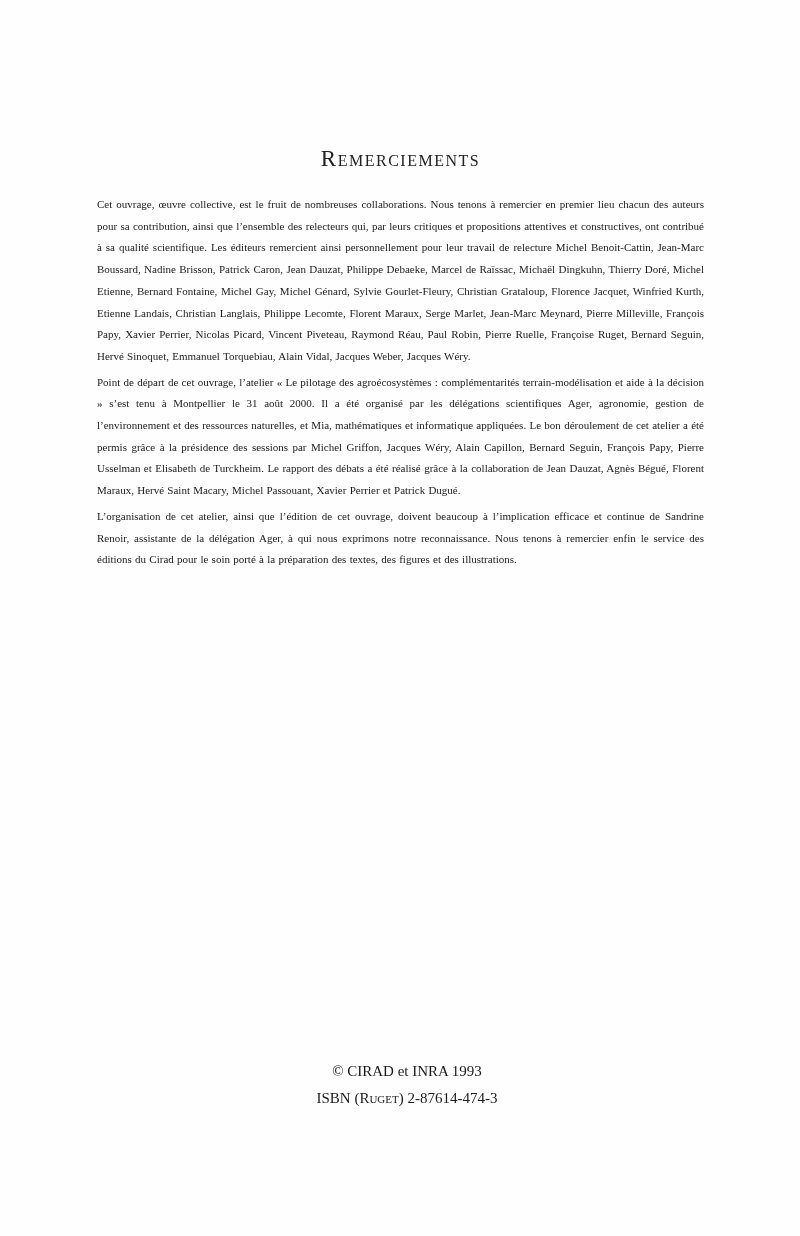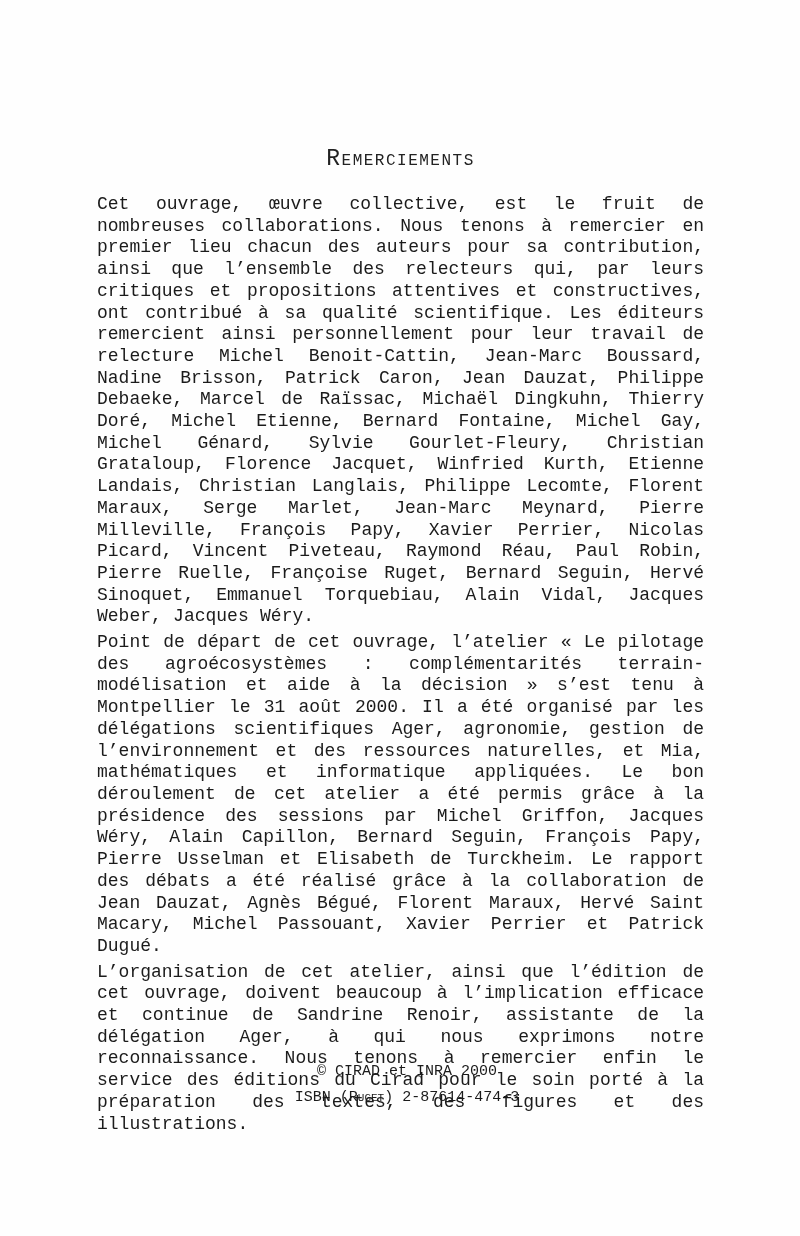--- a/index.html
+++ b/index.html
@@ -6,40 +6,40 @@
     margin: 0;
     padding: 0;
     background: #ffffff;
   }
   .page {
     position: relative;
     width: 800px;
     height: 1236px;
     background: #fefefe;
     color: #1b1b1b;
-    font-family: Liberation Mono, monospace;
+    font-family: Liberation Serif, serif;
     overflow: hidden;
   }
   .content {
     position: absolute;
     left: 97px;
     top: 146px;
     width: 607px;
   }
   .page-title {
     font-size: 23px;
     font-weight: 400;
     font-variant: small-caps;
     letter-spacing: 1.5px;
     text-align: center;
     margin: 0 0 22px 0;
     color: #222222;
   }
   .body-text p {
-    font-size: 18px;
+    font-size: 11px;
     line-height: 21.7px;
     text-align: justify;
     margin: 0 0 4px 0;
     word-spacing: 0.5px;
   }
   .colophon {
     position: absolute;
     left: 97px;
     top: 1062px;
     width: 620px;
@@ -67,21 +67,21 @@
     <h1 class="page-title">Remerciements</h1>
 
     <div class="body-text">
       <p>Cet ouvrage, œuvre collective, est le fruit de nombreuses collaborations. Nous tenons à remercier en premier lieu chacun des auteurs pour sa contribution, ainsi que l’ensemble des relecteurs qui, par leurs critiques et propositions attentives et constructives, ont contribué à sa qualité scientifique. Les éditeurs remercient ainsi personnellement pour leur travail de relecture Michel Benoit-Cattin, Jean-Marc Boussard, Nadine Brisson, Patrick Caron, Jean Dauzat, Philippe Debaeke, Marcel de Raïssac, Michaël Dingkuhn, Thierry Doré, Michel Etienne, Bernard Fontaine, Michel Gay, Michel Génard, Sylvie Gourlet-Fleury, Christian Grataloup, Florence Jacquet, Winfried Kurth, Etienne Landais, Christian Langlais, Philippe Lecomte, Florent Maraux, Serge Marlet, Jean-Marc Meynard, Pierre Milleville, François Papy, Xavier Perrier, Nicolas Picard, Vincent Piveteau, Raymond Réau, Paul Robin, Pierre Ruelle, Françoise Ruget, Bernard Seguin, Hervé Sinoquet, Emmanuel Torquebiau, Alain Vidal, Jacques Weber, Jacques Wéry.</p>
       <p>Point de départ de cet ouvrage, l’atelier « Le pilotage des agroécosystèmes : complémentarités terrain-modélisation et aide à la décision » s’est tenu à Montpellier le 31 août 2000. Il a été organisé par les délégations scientifiques Ager, agronomie, gestion de l’environnement et des ressources naturelles, et Mia, mathématiques et informatique appliquées. Le bon déroulement de cet atelier a été permis grâce à la présidence des sessions par Michel Griffon, Jacques Wéry, Alain Capillon, Bernard Seguin, François Papy, Pierre Usselman et Elisabeth de Turckheim. Le rapport des débats a été réalisé grâce à la collaboration de Jean Dauzat, Agnès Bégué, Florent Maraux, Hervé Saint Macary, Michel Passouant, Xavier Perrier et Patrick Dugué.</p>
       <p>L’organisation de cet atelier, ainsi que l’édition de cet ouvrage, doivent beaucoup à l’implication efficace et continue de Sandrine Renoir, assistante de la délégation Ager, à qui nous exprimons notre reconnaissance. Nous tenons à remercier enfin le service des éditions du Cirad pour le soin porté à la préparation des textes, des figures et des illustrations.</p>
     </div>
   </div>
 
   <div class="colophon">
-    <div class="copyright-line">© CIRAD et INRA 2000</div>
+    <div class="copyright-line">© CIRAD et INRA 1993</div>
 
 
     <div class="colophon-line">
       <span>ISBN (</span><span class="sc">Ruget</span><span>) 2-87614-474-3</span>
     </div>
 
   </div>
 
 </div>
 

